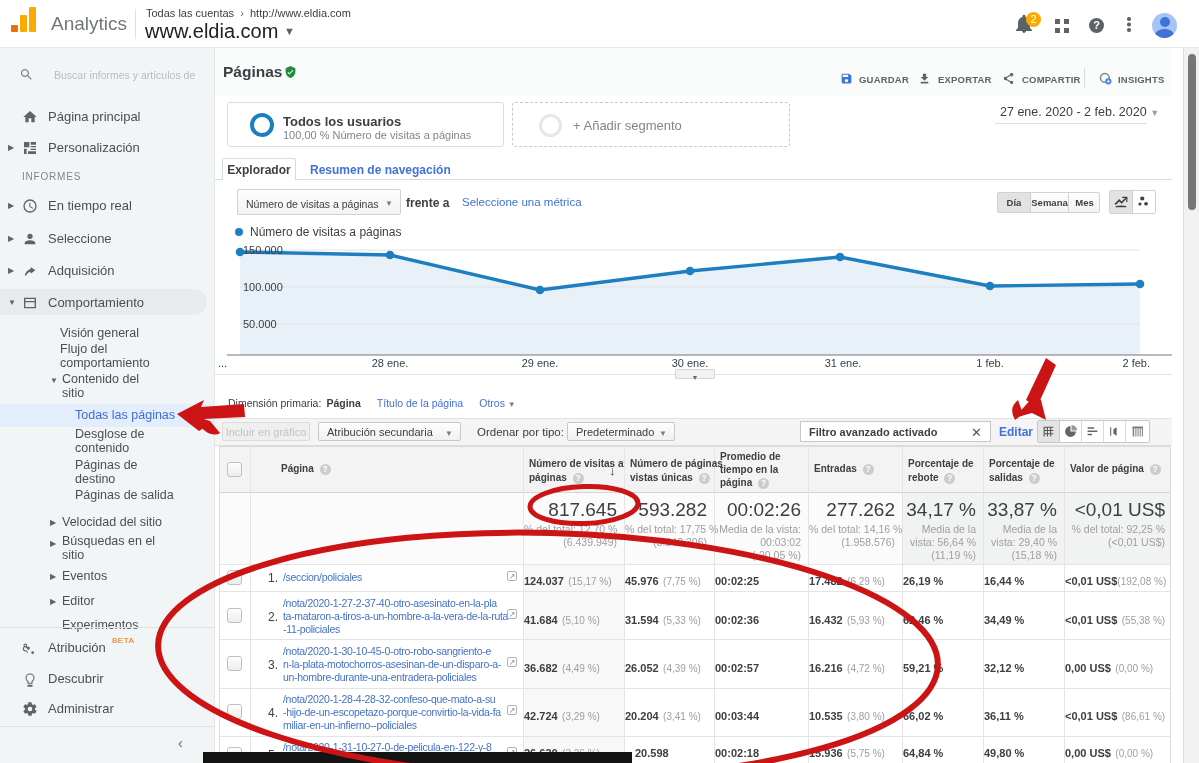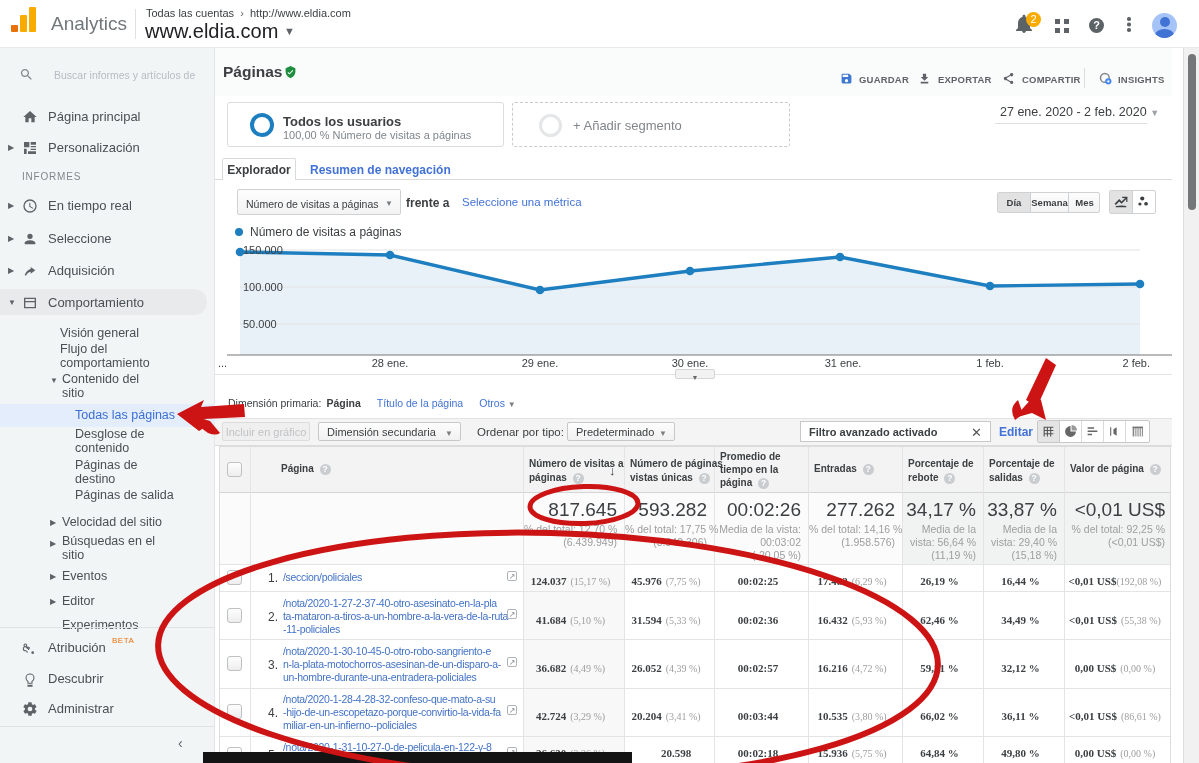--- a/index.html
+++ b/index.html
@@ -26,21 +26,21 @@
 
 .cell { position:absolute; }
 .num { font-weight:bold; font-size:11px; color:#3c4043; }
 .pct { font-size:10px; color:#9e9e9e; }
 .hdr { font-size:10px; font-weight:bold; color:#3c4043; white-space:nowrap; }
 .q { display:inline-block; width:11px; height:11px; border-radius:50%; background:#c9cdd0;
   color:#fff; font-size:8.5px; font-weight:bold; text-align:center; line-height:11px;
   vertical-align:0px; margin-left:3px; }
 .big { font-size:19px; color:#3c4043; text-align:right; white-space:nowrap; }
 .sml { font-size:10.5px; color:#9e9e9e; text-align:right; line-height:13px; white-space:nowrap; }
-.val { text-align:center; white-space:nowrap;font-family:Liberation Serif, serif; }
+.val { text-align:left; white-space:nowrap; }
 .rnum { font-size:12px; color:#3c4043; text-align:right; }
 .url { font-size:10.5px; letter-spacing:-0.3px; color:#4272c7; white-space:nowrap; }
 .chk { position:absolute; width:15px; height:15px; border:1px solid #bdc1c4; border-radius:3px;
   background:linear-gradient(#fefefe,#ededed); }
 .ext { position:absolute; width:10px; height:10px; border:1px solid #a6abb0; border-radius:2px; opacity:.9; font-size:8px; color:#80868b; line-height:9px; text-align:center; } .ext::after { content:"\2197"; }
 </style>
 </head>
 <body>
 <div id="header">
 
@@ -256,21 +256,21 @@
     <text x="775" y="124" font-size="11" fill="#3c4043" text-anchor="middle">1 feb.</text>
     <text x="935" y="124" font-size="11" fill="#3c4043" text-anchor="end">2 feb.</text>
   </svg>
   <div class="abs" style="left:0;top:326px;width:957px;height:1px;background:#e2e2e2"></div>
   <div class="abs" style="left:460px;top:321px;width:40px;height:10px;background:#f2f2f2;border:1px solid #d5d5d5;border-radius:2px;text-align:center"><span style="position:relative;top:-4px;font-size:7px;color:#666">▼</span></div>
 
   <div class="abs" style="left:13px;top:349px;font-size:10.5px;color:#3c4043;white-space:nowrap"><span>Dimensión primaria:</span><span style="font-weight:bold;margin-left:5px">Página</span><span style="color:#4272d7;margin-left:16px">Título de la página</span><span style="color:#4272d7;margin-left:16px">Otros</span> <span style="font-size:8px;color:#7a7f83">▼</span></div>
 
   <div class="abs" style="left:0;top:370px;width:957px;height:28px;background:#f4f4f4;border-top:1px solid #e2e2e2;border-bottom:1px solid #dcdcdc"></div>
   <div class="abs" style="left:7px;top:374px;width:88px;height:19px;background:#efefef;border:1px solid #dcdcdc;border-radius:2px;font-size:11px;color:#c0c3c6;text-align:center;line-height:19px">Incluir en gráfico</div>
-  <div class="abs" style="left:103px;top:374px;width:143px;height:19px;background:linear-gradient(#fdfdfd,#f1f1f1);border:1px solid #c8c8c8;border-radius:2px;font-size:11px;color:#3c4043;line-height:19px"><span style="margin-left:8px">Dimensión secundaria</span><span style="position:absolute;right:7px;top:1px;font-size:8px;color:#7a7f83">▼</span></div>
+  <div class="abs" style="left:103px;top:374px;width:143px;height:19px;background:linear-gradient(#fdfdfd,#f1f1f1);border:1px solid #c8c8c8;border-radius:2px;font-size:11px;color:#3c4043;line-height:19px"><span style="margin-left:8px">Atribución secundaria</span><span style="position:absolute;right:7px;top:1px;font-size:8px;color:#7a7f83">▼</span></div>
   <div class="abs" style="left:262px;top:378px;font-size:11.5px;color:#3c4043">Ordenar por tipo:</div>
   <div class="abs" style="left:352px;top:374px;width:108px;height:19px;background:linear-gradient(#fdfdfd,#f1f1f1);border:1px solid #c8c8c8;border-radius:2px;font-size:11px;color:#3c4043;line-height:19px"><span style="margin-left:8px">Predeterminado</span><span style="position:absolute;right:7px;top:1px;font-size:8px;color:#7a7f83">▼</span></div>
   <div class="abs" style="left:585px;top:373px;width:191px;height:21px;background:#fff;border:1px solid #c8c8c8;font-size:11px;font-weight:bold;color:#3c4043;line-height:21px"><span style="margin-left:8px">Filtro avanzado activado</span><span style="position:absolute;right:8px;top:0;font-size:13px;color:#555;font-weight:normal">✕</span></div>
   <div class="abs" style="left:784px;top:377px;font-size:12px;font-weight:bold;color:#4272d7">Editar</div>
   <div class="abs" style="left:822px;top:372px;width:113px;height:23px;border:1px solid #c8c8c8;border-radius:2px;background:#fff">
     <div class="abs" style="left:0;top:0;width:22px;height:21px;background:#e4e4e4;border-right:1px solid #c8c8c8">
         <svg style="position:absolute;left:4px;top:4px" width="13" height="13" viewBox="0 0 24 24">
           <path d="M3 3h18v18H3V3zm2 2v4h4V5H5zm6 0v4h4V5h-4zm6 0v4h4V5h-4zM5 11v4h4v-4H5zm6 0v4h4v-4h-4zm6 0v4h4v-4h-4zM5 17v4h4v-4H5zm6 0v4h4v-4h-4zm6 0v4h4v-4h-4z" fill="#555"></path>
         </svg>
       </div>

